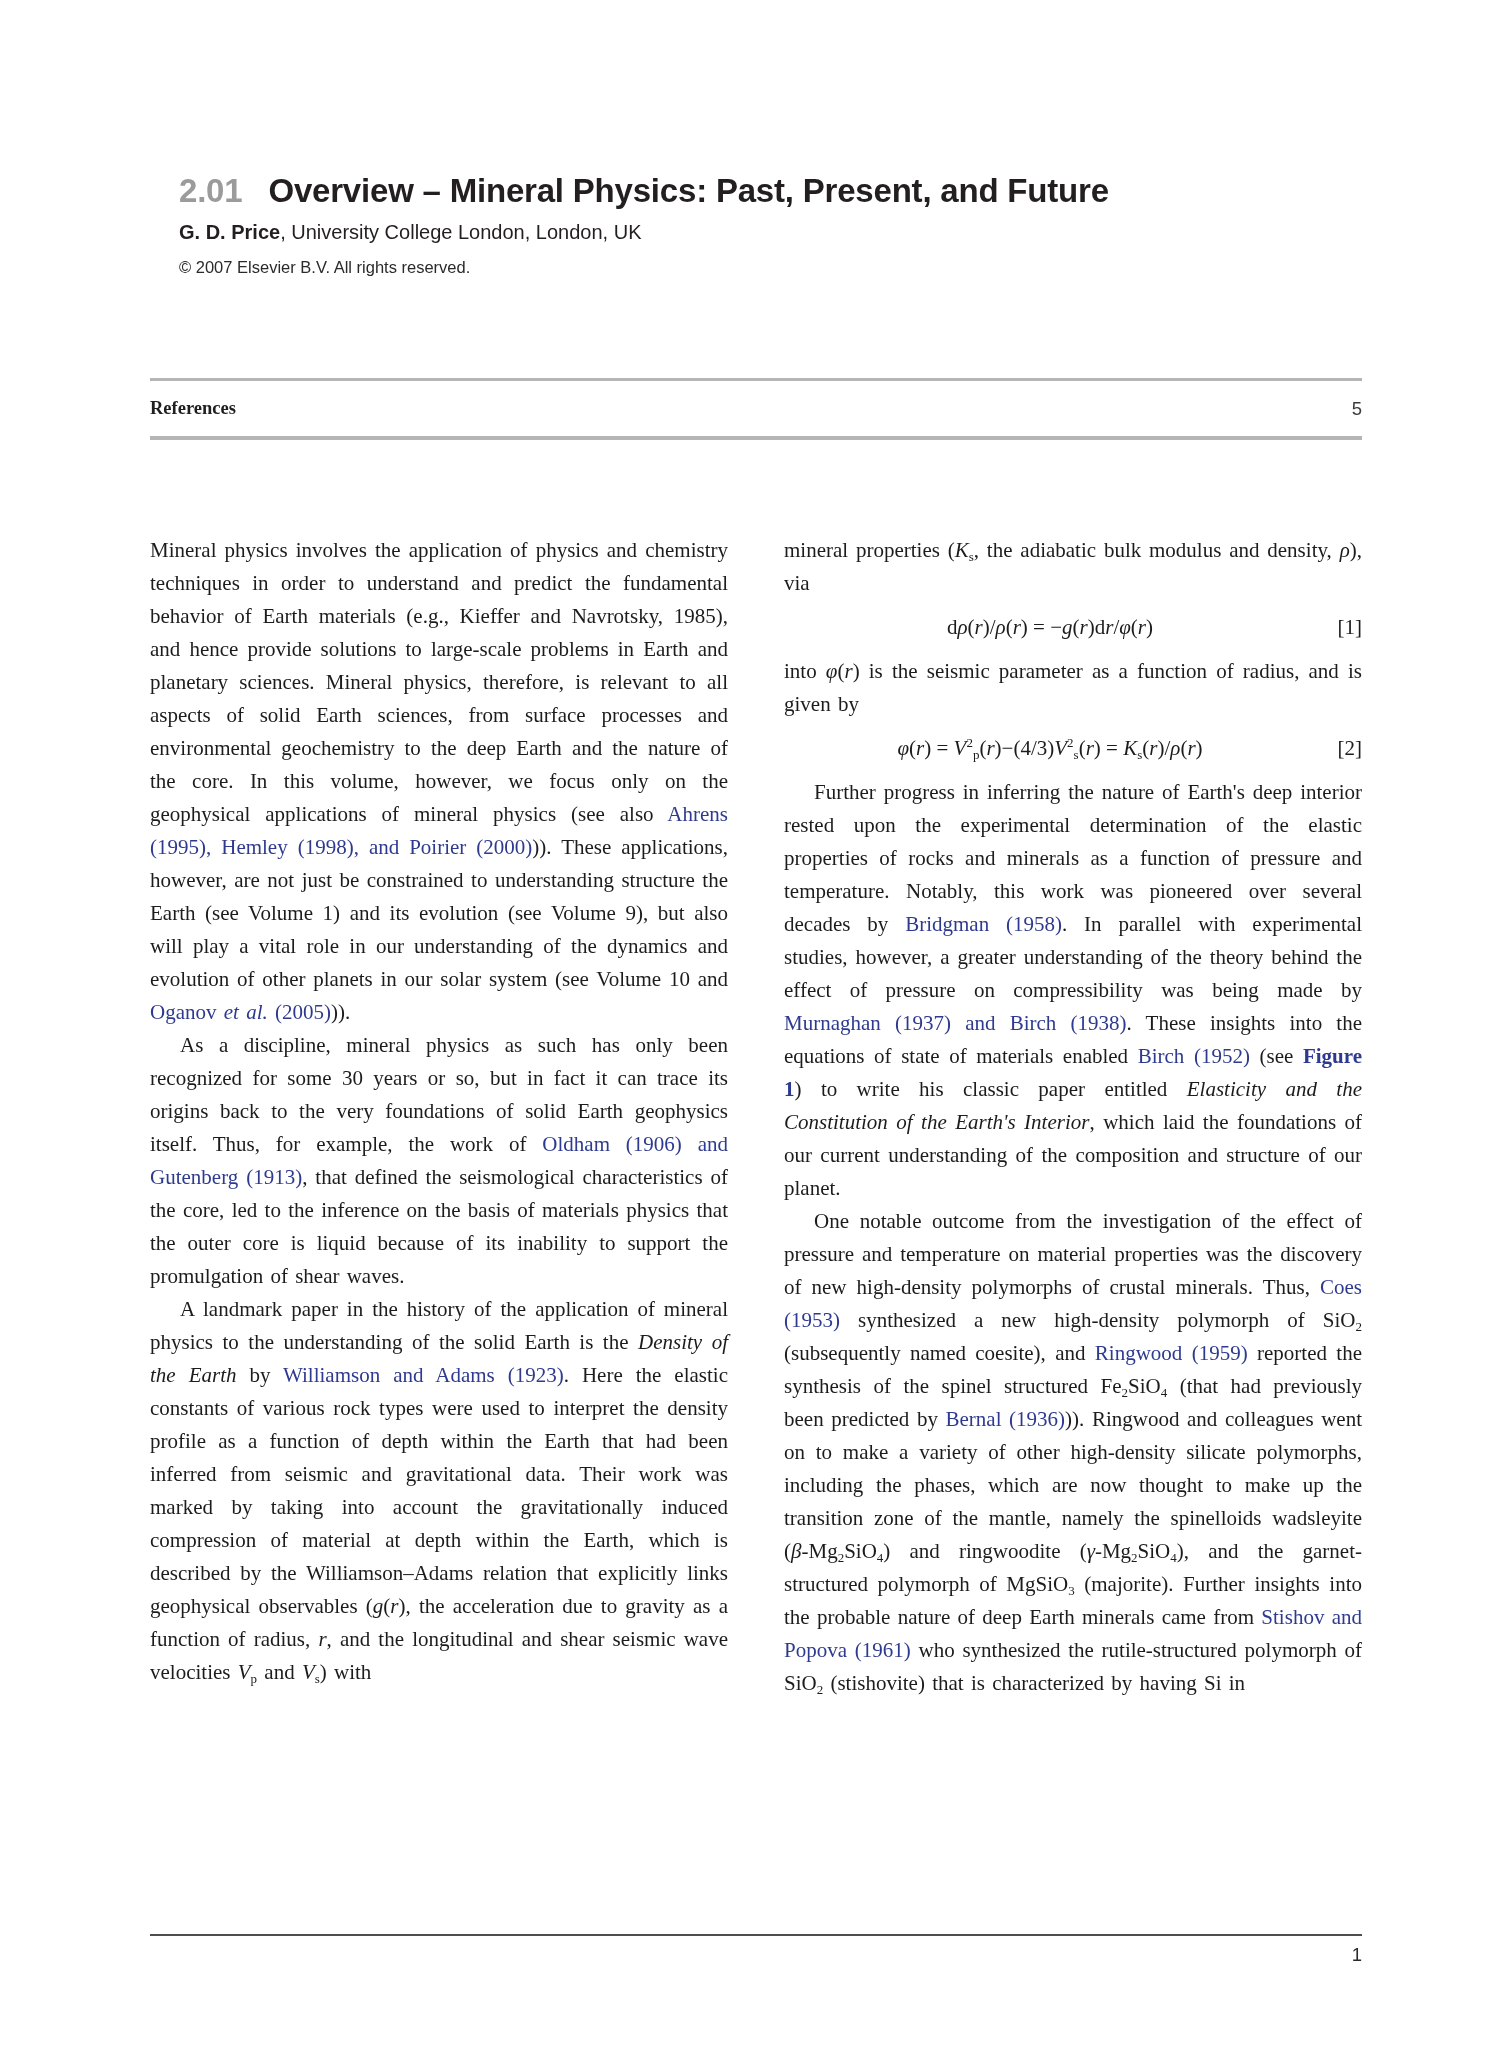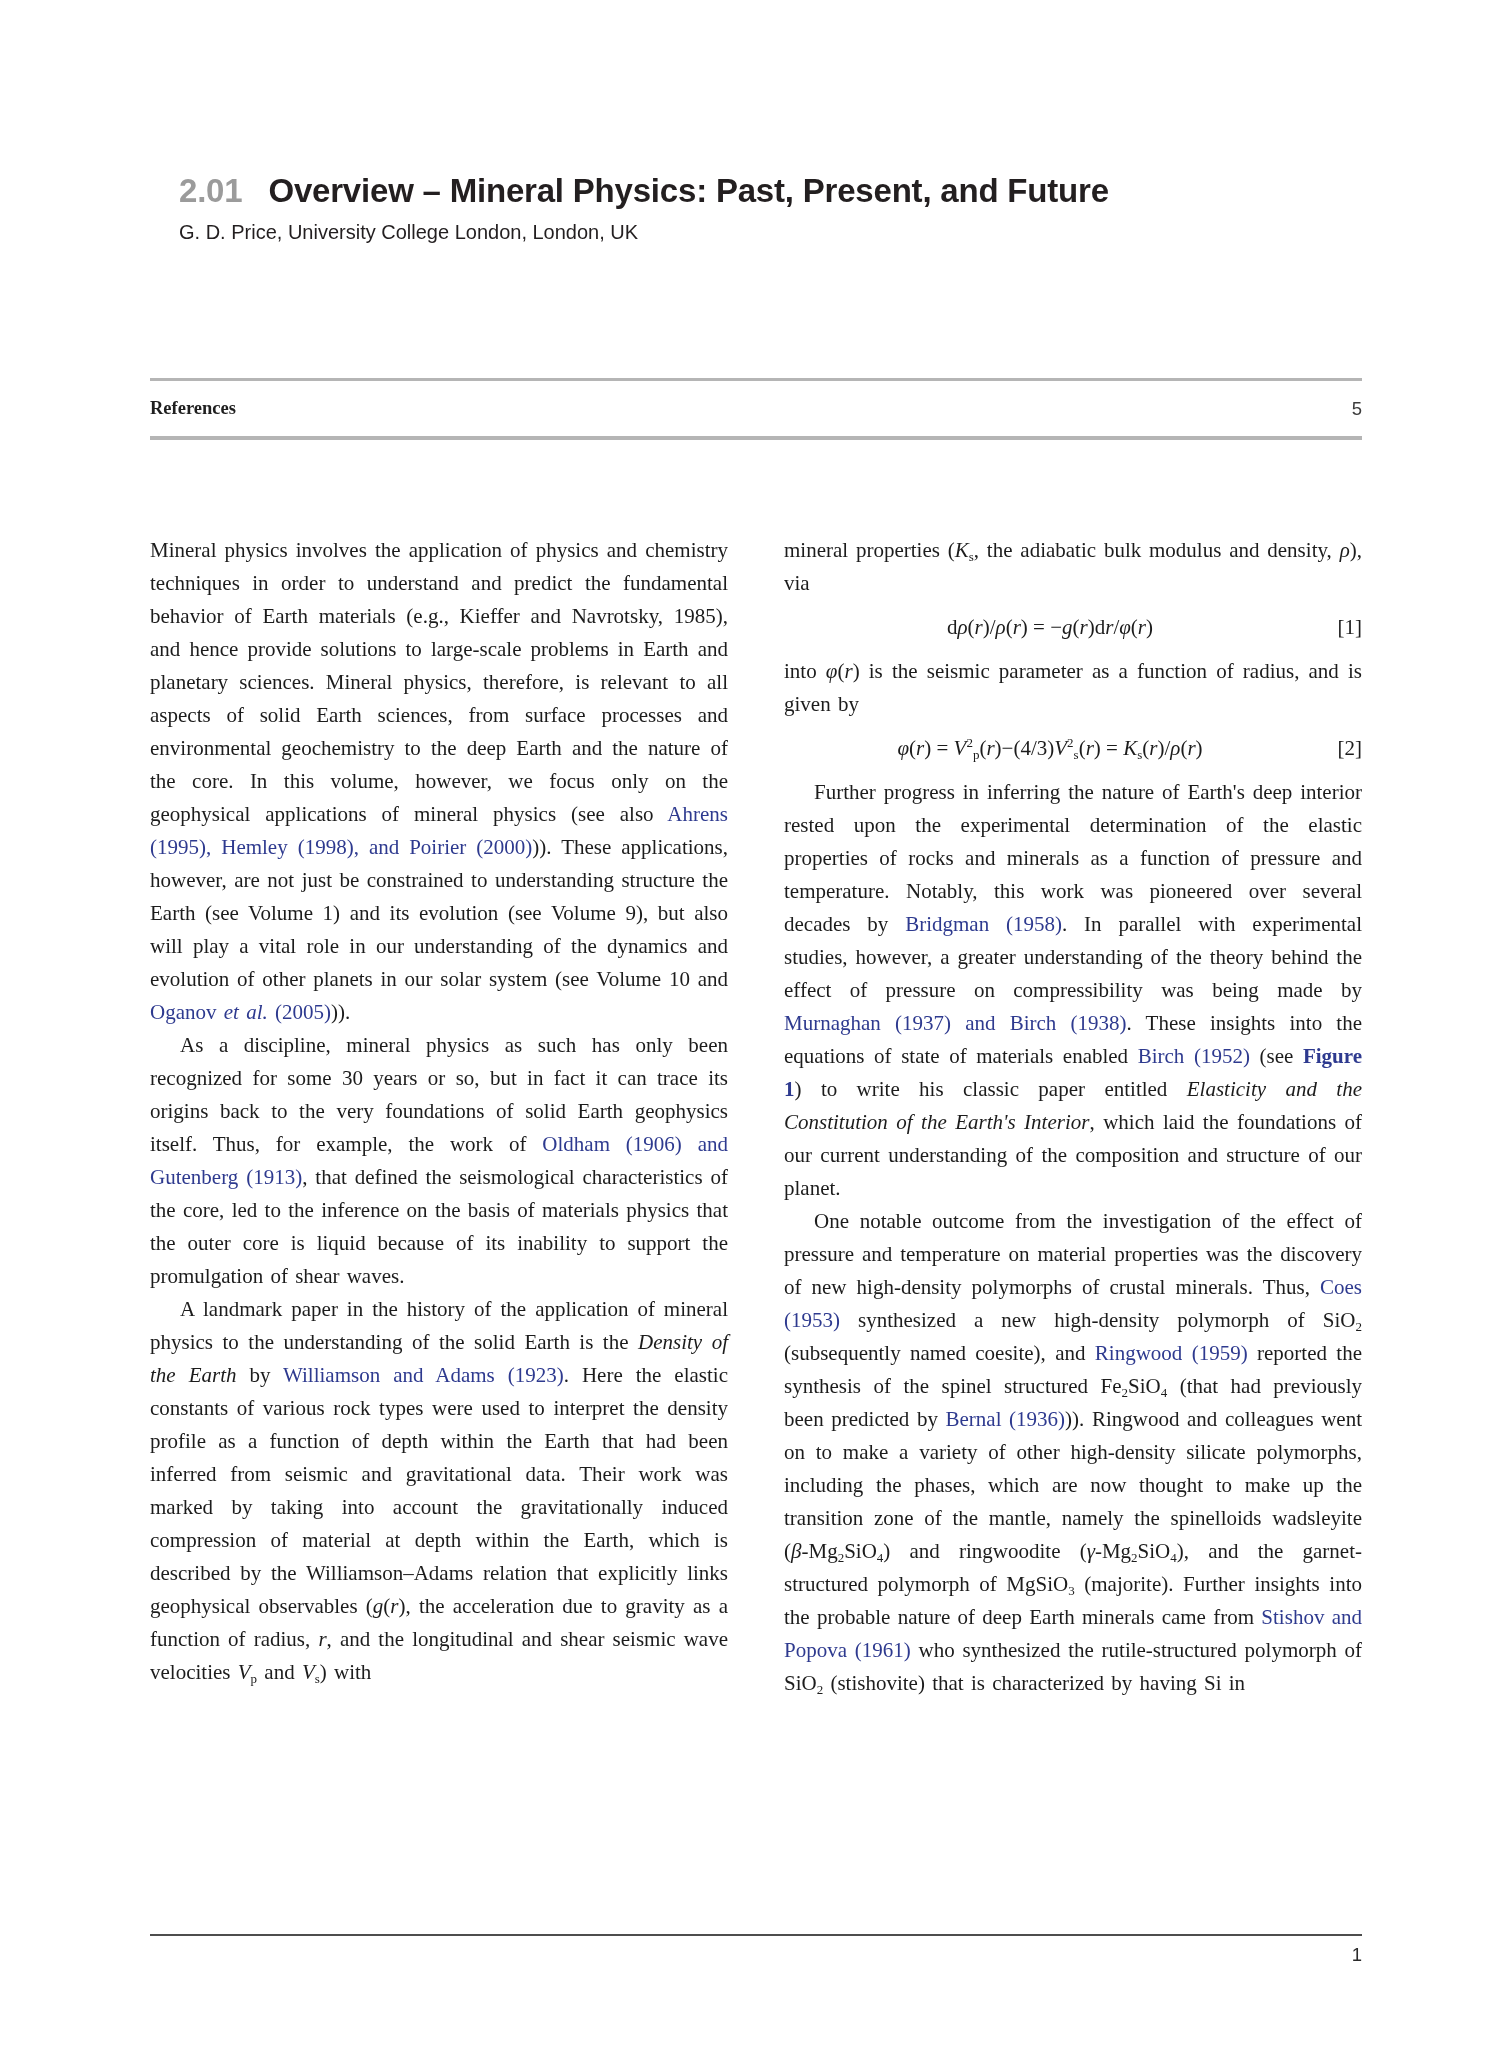--- a/index.html
+++ b/index.html
@@ -10,21 +10,21 @@
   }
   .page{position:absolute;inset:0;overflow:hidden;}
 
   
   .chapter-header{position:absolute;left:150px;top:171px;width:1212px;display:flex;align-items:flex-end;}
   .accent-bar{width:9px;background:var(--bar,#b3b3b3);flex:none;}
   .header-text{padding-left:20px;padding-bottom:12px;}
   .chapter-title-line{margin:0;font-size:33px;font-weight:bold;line-height:1.2;letter-spacing:-0.2px;color:#231f20;}
   .chapter-number{color:var(--grayhead,#9b9b9b);margin-right:26px;}
   .author-line{margin:10px 0 0 0;font-size:20px;color:#231f20;}
-  .author-name{font-weight:normal;}
+  .author-name{font-weight:bold;}
   .copyright{margin:14px 0 0 0;font-size:16.5px;color:#2a2a2a;}
 
   
   .mini-toc{
     position:absolute;left:150px;top:378px;width:1212px;height:62px;box-sizing:border-box;
     border-top:3px solid var(--rule,#bdbdbd);border-bottom:4px solid var(--rule,#b3b3b3);
     display:flex;align-items:center;justify-content:space-between;font-size:18.5px;
   }
   .toc-label{font-weight:bold;color:#1f1f1f;font-family:Liberation Serif, serif;}
   .toc-page{color:#3c3c3c;}
@@ -63,20 +63,21 @@
 
   <header class="chapter-header">
     <div class="accent-bar"></div>
     <div class="header-text">
       <h1 class="chapter-title-line">
         <span class="chapter-number">2.01</span><span class="chapter-title">Overview – Mineral Physics: Past, Present, and Future</span>
       </h1>
       <p class="author-line">
         <span class="author-name">G. D. Price</span><span class="affiliation">, University College London, London, UK</span>
       </p>
+      <p class="copyright">© 2007 Elsevier B.V. All rights reserved.</p>
     </div>
   </header>
 
   <nav class="mini-toc">
     <span class="toc-label">References</span>
     <span class="toc-page">5</span>
   </nav>
 
   <main class="body-columns">
     <div class="col col-left" id="col-left">

